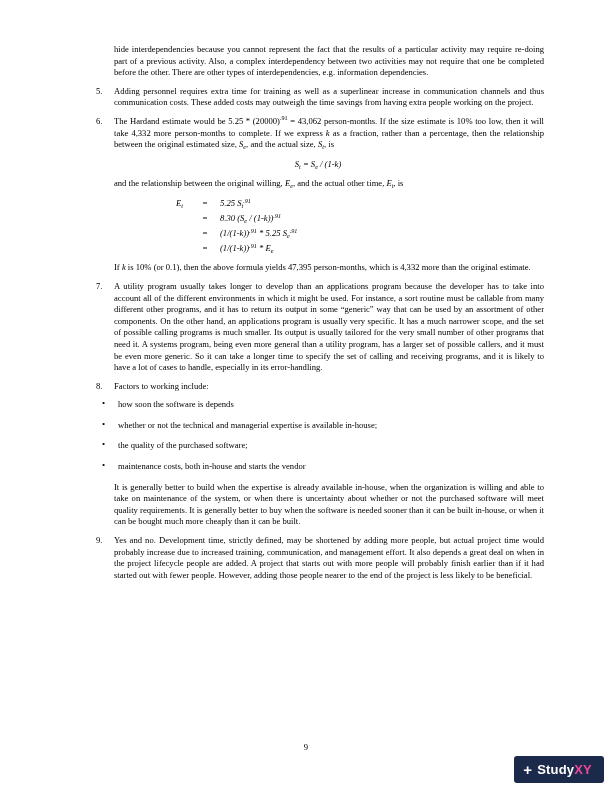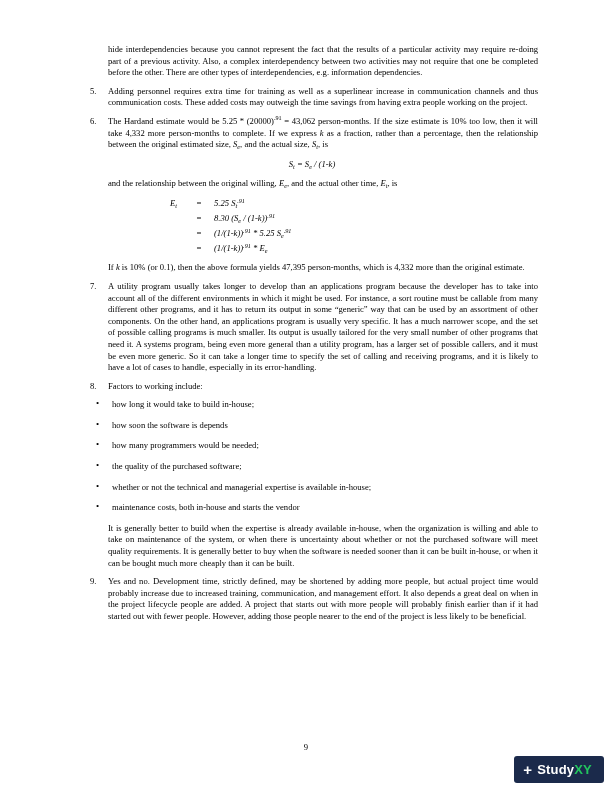--- a/index.html
+++ b/index.html
@@ -15,21 +15,21 @@
   }
   .page {
     position: relative;
     width: 612px;
     height: 791px;
     background: #ffffff;
     box-sizing: border-box;
   }
   .content {
     position: absolute;
-    left: 86px;
+    left: 92px;
     top: 44px;
     width: 452px;
   }
   .para {
     display: flex;
     align-items: flex-start;
     margin-bottom: 7px;
   }
   .num {
     width: 22px;
@@ -142,21 +142,21 @@
     color: #ffffff;
     font-size: 15px;
     line-height: 15px;
     font-weight: bold;
   }
   .watermark .wm-text {
     font-size: 13px;
     font-weight: bold;
     letter-spacing: 0.2px;
   }
-  .wm-text .xy { color: #22c55e; }
+  .wm-text .xy { color: #ec4899; }
 </style>
 </head>
 <body>
 
 <div class="page">
   <div class="content">
 
     <div class="lead-para">hide interdependencies because you cannot represent the fact that the results of a particular activity may require re-doing part of a previous activity.  Also, a complex interdependency between two activities may not require that one be completed before the other.  There are other types of interdependencies, e.g. information dependencies.</div>
 
     <div class="para">
@@ -202,25 +202,23 @@
       <div class="num">7.</div>
       <div class="body-text">A utility program usually takes longer to develop than an applications program because the developer has to take into account all of the different environments in which it might be used.  For instance, a sort routine must be callable from many different other programs, and it has to return its output in some “generic” way that can be used by an assortment of other components.  On the other hand, an applications program is usually very specific.  It has a much narrower scope, and the set of possible calling programs is much smaller.  Its output is usually tailored for the very small number of other programs that need it.  A systems program, being even more general than a utility program, has a larger set of possible callers, and it must be even more generic. So it can take a longer time to specify the set of calling and receiving programs, and it is likely to have a lot of cases to handle, especially in its error-handling.</div>
     </div>
 
     <div class="para">
       <div class="num">8.</div>
       <div class="body-text">Factors to working include:</div>
     </div>
 
     <ul class="bullets indent-block">
-      <li>how long it would take to build in-house;</li>
       <li>how soon the software is depends</li>
-      <li>how many programmers would be needed;</li>
+      <li>whether or not the technical and managerial expertise is available in-house;</li>
       <li>the quality of the purchased software;</li>
-      <li>whether or not the technical and managerial expertise is available in-house;</li>
       <li>maintenance costs, both in-house and starts the vendor</li>
     </ul>
 
     <div class="lead-para">It is generally better to build when the expertise is already available in-house, when the organization is willing and able to take on maintenance of the system, or when there is uncertainty about whether or not the purchased software will meet quality requirements.  It is generally better to buy when the software is needed sooner than it can be built in-house, or when it can be bought much more cheaply than it can be built.</div>
 
     <div class="para">
       <div class="num">9.</div>
       <div class="body-text">Yes and no.  Development time, strictly defined, may be shortened by adding more people, but actual project time would probably increase due to increased training, communication, and management effort.  It also depends a great deal on when in the project lifecycle people are added.  A project that starts out with more people will probably finish earlier than if it had started out with fewer people.  However, adding those people nearer to the end of the project is less likely to be beneficial.</div>
     </div>
 

